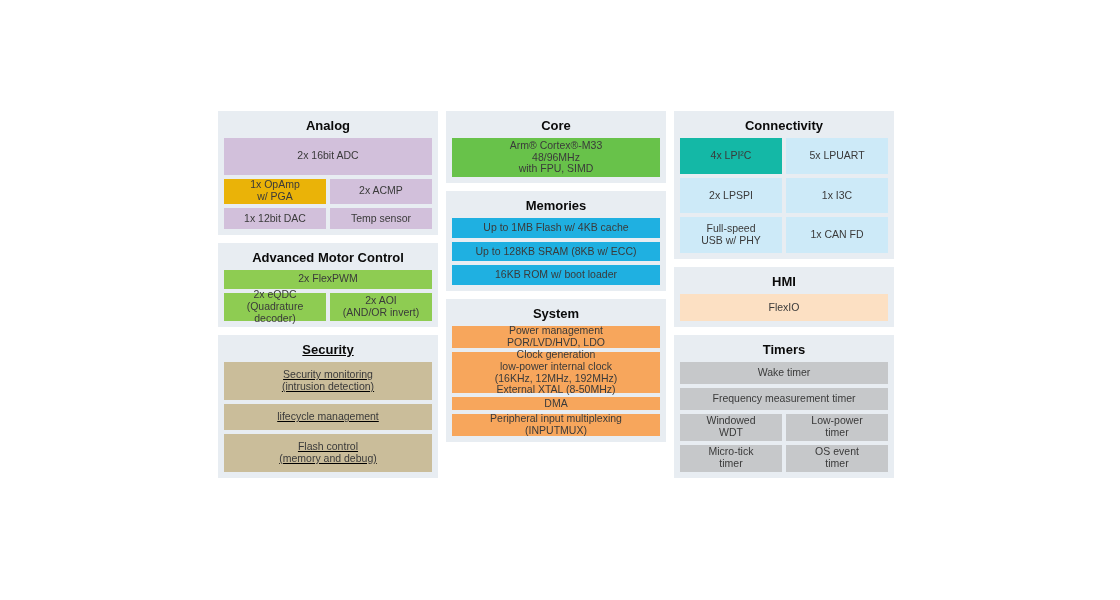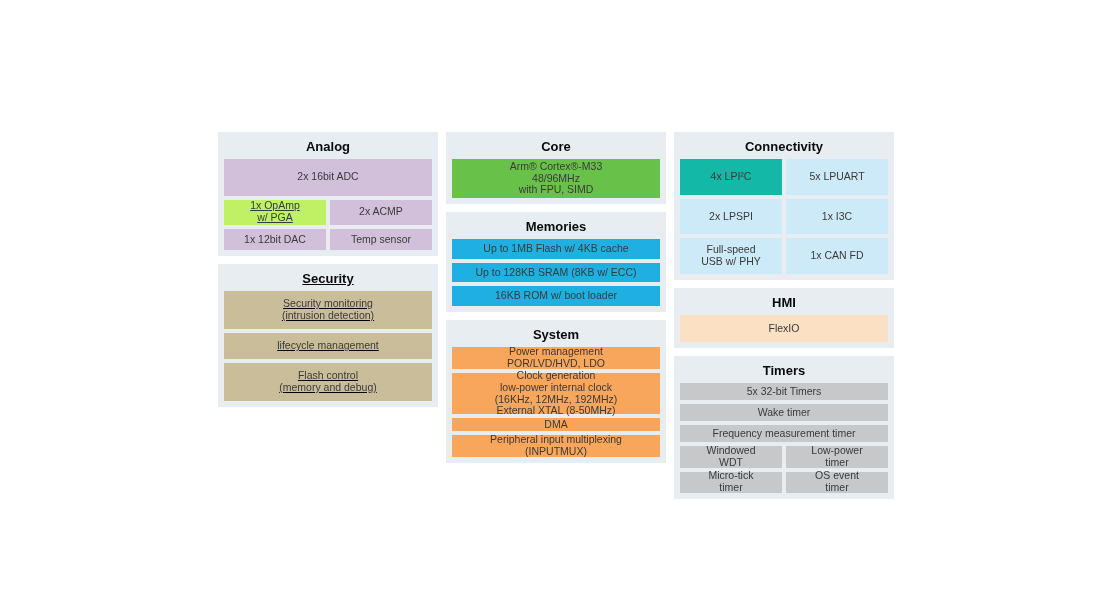--- a/index.html
+++ b/index.html
@@ -11,21 +11,21 @@
   .canvas {
     position: relative;
     width: 1120px;
     height: 600px;
     background: #ffffff;
     overflow: hidden;
   }
   .diagram {
     position: absolute;
     left: 218px;
-    top: 132px;
+    top: 111px;
     display: grid;
     grid-template-columns: 220px 220px 220px;
     column-gap: 8px;
     align-items: start;
   }
   .col {
     display: flex;
     flex-direction: column;
     gap: 8px;
   }
@@ -98,31 +98,45 @@
 
     <div class="col">
 
       <div class="panel panel-analog" style="background-color: rgb(232, 237, 242);">
         <div class="panel-header">Analog</div>
         <div class="rows">
           <div class="row w-150">
             <div class="block" style="background-color: rgb(210, 192, 219);">2x 16bit ADC</div>
           </div>
           <div class="row w-105">
-            <div class="block" style="background-color: #bef264; text-decoration: underline;">1x OpAmp
+            <div class="block" style="background-color: #eab308;">1x OpAmp
 w/ PGA</div>
             <div class="block" style="background-color: rgb(210, 192, 219);">2x ACMP</div>
           </div>
           <div class="row w-085">
             <div class="block" style="background-color: rgb(210, 192, 219);">1x 12bit DAC</div>
             <div class="block" style="background-color: rgb(210, 192, 219);">Temp sensor</div>
           </div>
         </div>
       </div>
 
+      <div class="panel panel-motor" style="background-color: rgb(232, 237, 242);">
+        <div class="panel-header">Advanced Motor Control</div>
+        <div class="rows">
+          <div class="row w-080">
+            <div class="block" style="background-color: rgb(142, 204, 82);">2x FlexPWM</div>
+          </div>
+          <div class="row w-120">
+            <div class="block" style="background-color: rgb(142, 204, 82);">2x eQDC
+(Quadrature decoder)</div>
+            <div class="block" style="background-color: rgb(142, 204, 82);">2x AOI
+(AND/OR invert)</div>
+          </div>
+        </div>
+      </div>
 
       <div class="panel panel-security" style="background-color: rgb(232, 237, 242); text-decoration: underline;">
         <div class="panel-header">Security</div>
         <div class="rows">
           <div class="row w-150">
             <div class="block" style="background-color: rgb(202, 189, 154);">Security monitoring
 (intrusion detection)</div>
           </div>
           <div class="row w-100">
             <div class="block" style="background-color: rgb(202, 189, 154);">lifecycle management</div>
@@ -216,23 +230,20 @@
           <div class="row w-100">
             <div class="block" style="background-color: rgb(252, 224, 195);">FlexIO</div>
           </div>
         </div>
       </div>
 
       <div class="panel panel-timers" style="background-color: rgb(232, 237, 242);">
         <div class="panel-header">Timers</div>
         <div class="rows">
           <div class="row w-080">
-            <div class="block" style="background-color: rgb(198, 200, 202);">5x 32-bit Timers</div>
-          </div>
-          <div class="row w-080">
             <div class="block" style="background-color: rgb(198, 200, 202);">Wake timer</div>
           </div>
           <div class="row w-080">
             <div class="block" style="background-color: rgb(198, 200, 202);">Frequency measurement timer</div>
           </div>
           <div class="row w-100">
             <div class="block" style="background-color: rgb(198, 200, 202);">Windowed
 WDT</div>
             <div class="block" style="background-color: rgb(198, 200, 202);">Low-power
 timer</div>

